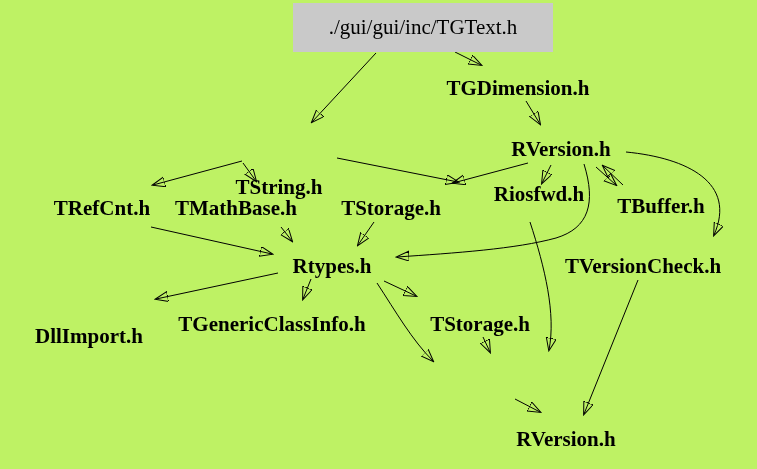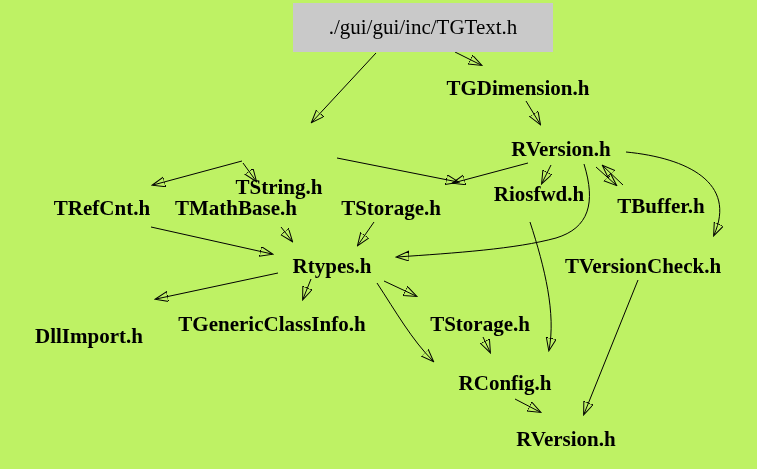--- a/index.html
+++ b/index.html
@@ -76,16 +76,15 @@
   <div class="node" style="left:102px;top:208px;">TRefCnt.h</div>
   <div class="node" style="left:236px;top:208px;">TMathBase.h</div>
   <div class="node" style="left:391px;top:208px;">TStorage.h</div>
   <div class="node" style="left:523px;top:194px;margin-left:16px;">Riosfwd.h</div>
   <div class="node" style="left:332px;top:266px;">Rtypes.h</div>
   <div class="node" style="left:661px;top:206px;">TBuffer.h</div>
   <div class="node" style="left:643px;top:266px;">TVersionCheck.h</div>
   <div class="node" style="left:78px;top:336px;margin-left:11px;">DllImport.h</div>
   <div class="node" style="left:272px;top:324px;">TGenericClassInfo.h</div>
   <div class="node" style="left:480px;top:324px;">TStorage.h</div>
-  <div class="node" style="left:505px;top:383px;">RConfig.h</div>
   <div class="node" style="left:566px;top:439px;text-align:center;">RVersion.h</div>
 
 </div>
 
 </body></html>

